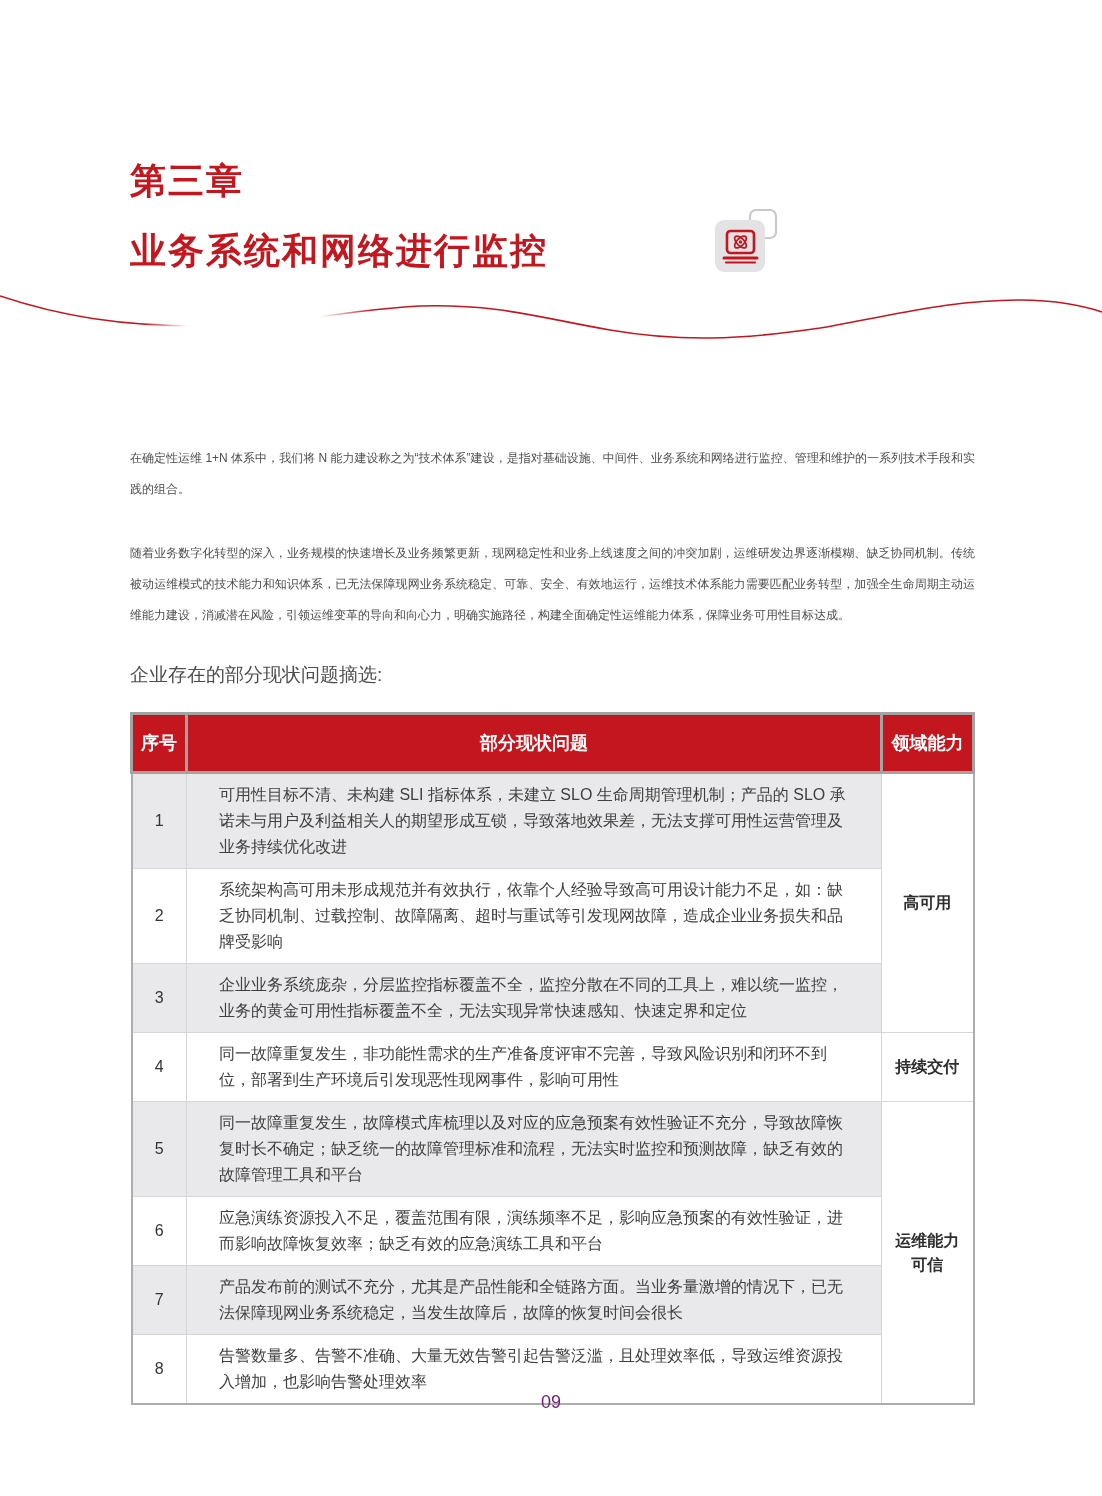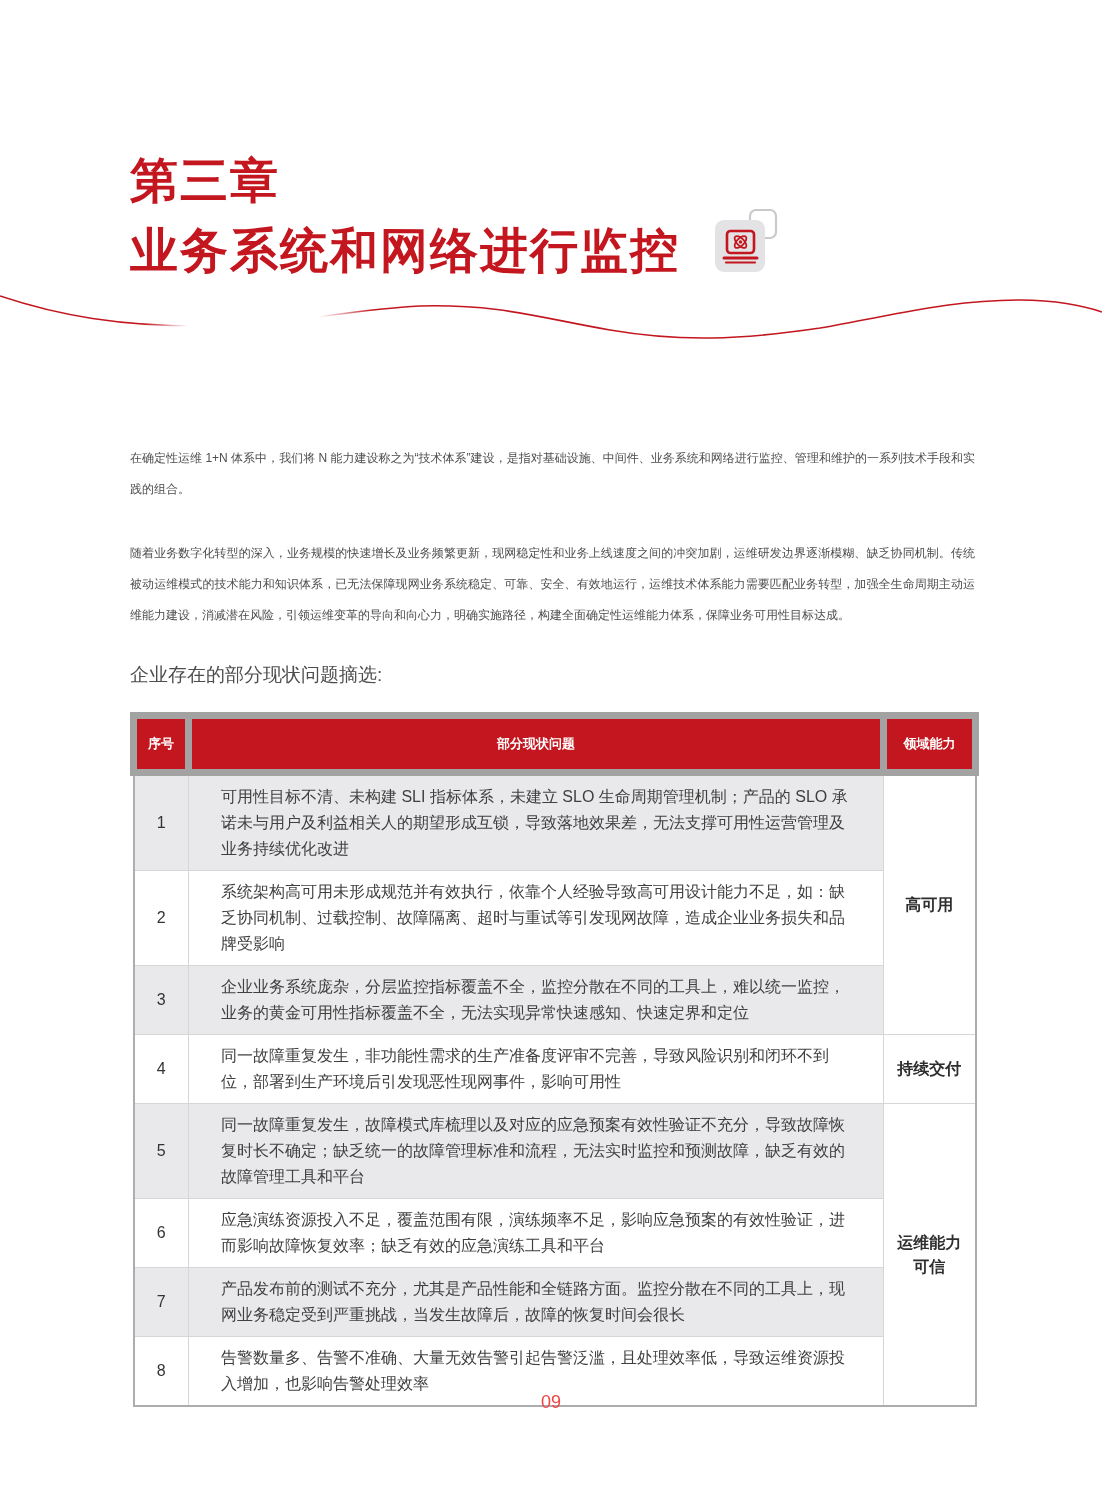--- a/index.html
+++ b/index.html
@@ -9,21 +9,21 @@
     background:#ffffff;
     overflow:hidden;
     font-family:"Liberation Sans","DejaVu Sans",sans-serif;
   }
   
   .chapter{
     position:absolute;left:130px;top:146px;
   }
   .chapter h1{
     margin:0;
-    font-size:48px;
+    font-size:36px;
     line-height:70px;
     font-weight:bold;
     letter-spacing:2px;
     color:#C3161E;
   }
   .chapter-icon{
     position:absolute;left:703px;top:208px;width:80px;height:72px;
   }
   
   .wave{
@@ -52,25 +52,25 @@
     border-collapse:collapse;
     border:2px solid #ADADAF;
     table-layout:fixed;
   }
   table.issues col.c-no{width:55px;}
   table.issues col.c-problem{width:695px;}
   table.issues col.c-cap{width:92px;}
   table.issues th{
     background:#C3161E;
     color:#ffffff;
-    font-size:13px;
+    font-size:18px;
     font-weight:bold;
     text-align:center;
     padding:16px 6px;
-    border:7px solid #a3a3a3;
+    border:3px solid #a3a3a3;
   }
   table.issues th + th{border-left:2px solid #ffffff;}
   table.issues td{
     border:1px solid #D6D6D8;
     font-size:16px;
     line-height:26px;
     color:#3F3F3F;
     padding:8px 32px;
     background:#ffffff;
     vertical-align:middle;
@@ -88,21 +88,21 @@
     color:#2E2E2E;
     padding:8px 10px;
     line-height:24px;
     margin-top:18px;
   }
   
   .page-number{
     position:absolute;left:0;top:1392px;width:100%;
     text-align:center;
     font-size:18px;
-    color:#ef4444;
+    color:#701a75;
   }
 </style>
 </head>
 <body>
 
 <div class="page">
 
   <div class="chapter">
     <h1>第三章</h1>
     <h1>业务系统和网络进行监控</h1>
@@ -199,21 +199,21 @@
           <td class="no">5</td>
           <td class="problem">同一故障重复发生，故障模式库梳理以及对应的应急预案有效性验证不充分，导致故障恢复时长不确定；缺乏统一的故障管理标准和流程，无法实时监控和预测故障，缺乏有效的故障管理工具和平台</td>
           <td class="capability" rowspan="4">运维能力可信</td>
         </tr>
         <tr>
           <td class="no">6</td>
           <td class="problem">应急演练资源投入不足，覆盖范围有限，演练频率不足，影响应急预案的有效性验证，进而影响故障恢复效率；缺乏有效的应急演练工具和平台</td>
         </tr>
         <tr class="shaded">
           <td class="no">7</td>
-          <td class="problem">产品发布前的测试不充分，尤其是产品性能和全链路方面。监控分散在不同的工具上，现网业务稳定受到严重挑战，当发生故障后，故障的恢复时间会很长</td>
+          <td class="problem">产品发布前的测试不充分，尤其是产品性能和全链路方面。当业务量激增的情况下，已无法保障现网业务系统稳定，当发生故障后，故障的恢复时间会很长</td>
         </tr>
         <tr>
           <td class="no">8</td>
           <td class="problem">告警数量多、告警不准确、大量无效告警引起告警泛滥，且处理效率低，导致运维资源投入增加，也影响告警处理效率</td>
         </tr>
       </tbody>
     </table>
   </div>
 
   <div class="page-number">09</div>

